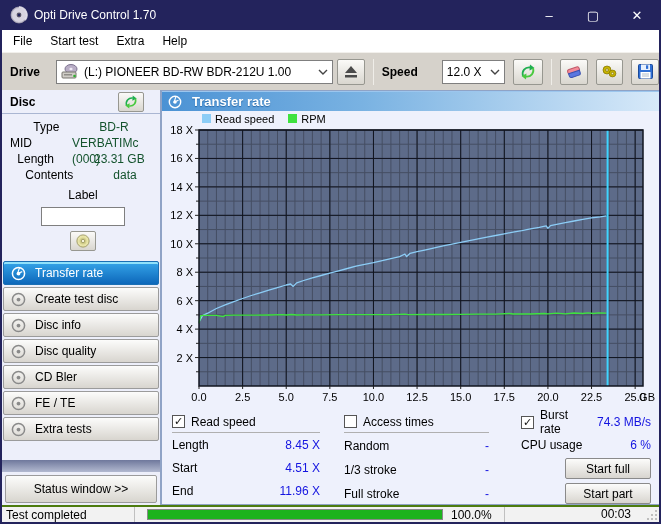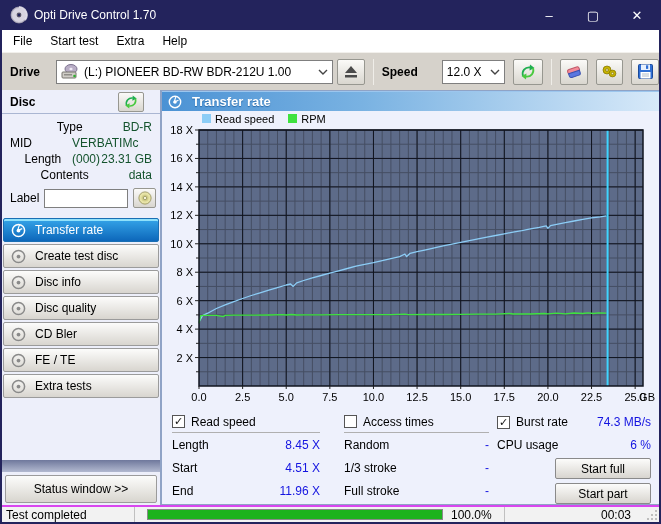--- a/index.html
+++ b/index.html
@@ -36,23 +36,23 @@
   
   .client { flex: 1; display: flex; overflow: hidden; }
   .left-col { width: 159px; flex: none; display: flex; flex-direction: column; background: #edeffa; border-right: 1px solid #8fa3c6; }
   .disc-panel { flex: none; }
   .disc-header { height: 24px; display: flex; align-items: center; justify-content: space-between;
                  padding: 0 16px 0 8px; border-bottom: 1px solid #aab6d2; }
   .disc-header .disc-title { font-weight: bold; }
   .disc-btn { width: 26px; height: 20px; background: linear-gradient(#fbfaf8,#d9d6cf); border: 1px solid #979790;
               border-radius: 2px; display: flex; align-items: center; justify-content: center; }
   .disc-rows { padding: 5px 0 2px 0; }
-  .disc-row { display: flex; justify-content: flex-end; padding: 0 8px; height: 16px; line-height: 16px; gap: 40px; }
+  .disc-row { display: flex; justify-content: center; padding: 0 8px; height: 16px; line-height: 16px; gap: 40px; }
   .disc-row .val { color: #14532d; }
-  .label-row { display: flex; align-items: center; gap: 5px; padding: 3px 4px 5px 8px; }
+  .label-row { display: flex; align-items: center; gap: 5px; padding: 3px 4px 5px 8px; flex-direction: column; }
   .label-input { width: 84px; height: 19px; border: 1px solid #7f7f7f; background: #fff; font: 12px "Liberation Sans", sans-serif; padding: 0 3px; }
 
   .side-buttons { padding: 5px 1px 0 1px; }
   .side-btn { height: 24px; margin-bottom: 2px; display: flex; align-items: center; gap: 9px; padding-left: 7px;
               background: linear-gradient(#fcfcfb,#d8d5cf); border: 1px solid #9b9b9b; border-radius: 2px; font-size: 12px; }
   .side-btn.selected { background: linear-gradient(#35a5e9,#0d67ba); border: 1px solid #1a6fb4; color: #fff;
                        box-shadow: inset 0 2px 0 #8fe1fb; }
   .left-spacer { flex: 1; }
   .left-band { height: 12px; background: linear-gradient(#6f789c,#b2b9d0); flex: none; }
   .status-win-btn { height: 28px; margin: 3px 3px 2px 3px; background: linear-gradient(#fcfcfb,#d8d5cf);
@@ -65,37 +65,37 @@
                   border-top: 1px solid #9cc6ee; color: #fff; font-weight: bold; font-size: 13px;
                   text-shadow: 0 1px 1px #2a6aa8; }
   .legend { height: 15px; flex: none; display: flex; align-items: center; gap: 14px; padding-left: 40px; font-size: 11px; }
   .legend-item { display: flex; align-items: center; gap: 4px; }
   .legend-swatch { width: 9px; height: 9px; display: inline-block; }
   #chart { display: block; flex: none; }
 
   .stats { flex: 1; display: flex; padding: 5px 8px 0 10px; font-size: 12px; }
   .stat-col { display: flex; flex-direction: column; }
   .col1 { width: 148px; margin-right: 24px; }
-  .col2 { width: 145px; margin-right: 8px; }
+  .col2 { width: 145px; margin-right: 32px; justify-content: space-between; }
   .col3 { flex: 1; }
   .stat-row { height: 23px; display: flex; align-items: center; justify-content: space-between; }
   .stat-row .sval { color: #1414e0; }
   .chk-row { height: 22px; display: flex; align-items: center; gap: 6px; border-bottom: 1px solid #b0b0b0; }
   .chk-row.no-line { border-bottom: none; }
   .checkbox { width: 13px; height: 13px; background: #fff; border: 1px solid #555; display: flex;
               align-items: center; justify-content: center; font-size: 11px; line-height: 11px; color: #111; flex: none; }
   .chk-label { flex: 1; }
   .chk-val { color: #1414e0; }
   .btn-row { height: 25px; display: flex; align-items: center; justify-content: flex-end; }
-  .action-btn { width: 96px; height: 21px; background: linear-gradient(#fcfcfb,#d8d5cf); border: 1px solid #8a8a8a;
+  .action-btn { width: 86px; height: 21px; background: linear-gradient(#fcfcfb,#d8d5cf); border: 1px solid #8a8a8a;
                 border-radius: 2px; font: 12px "Liberation Sans", sans-serif; display: flex; align-items: center; justify-content: center; }
 
   
-  .statusbar { height: 17px; flex: none; background: #f2f2f2; border-top: 2px solid #d946ef;
-               display: flex; align-items: center; font-size: 12px; position: relative; }
+  .statusbar { height: 17px; flex: none; background: #f2f2f2; border-top: 2px solid #4d7c0f;
+               display: flex; align-items: flex-start; font-size: 12px; position: relative; }
   .sb-text { width: 133px; padding-left: 4px; border-right: 1px solid #c0c0c0; height: 100%; display: flex; align-items: center; }
   .sb-barwrap { width: 312px; height: 100%; display: flex; align-items: center; padding: 2px 4px 2px 12px; }
   .sb-track { flex: 1; height: 11px; border: 1px solid #8a8a8a; background: #fff; }
   .sb-fill { height: 100%; background: #1db31d; }
   .sb-pct { width: 58px; border-right: 1px solid #c0c0c0; height: 100%; display: flex; align-items: center; padding-left: 4px; }
   .sb-spacer { flex: 1; }
   .sb-time { padding-right: 28px; }
   .sb-grip { position: absolute; right: 2px; bottom: 2px; width: 10px; height: 10px; opacity: .6; }
   .sb-grip i { position: absolute; width: 2px; height: 2px; background: #9a9a9a; }
 </style>

